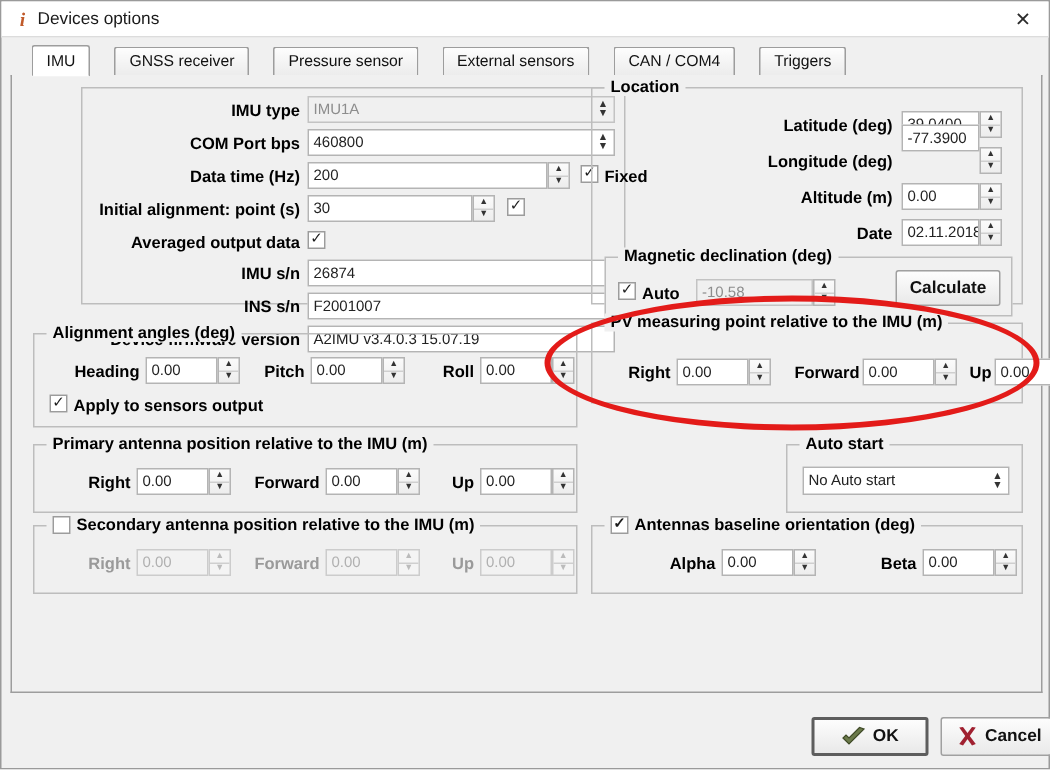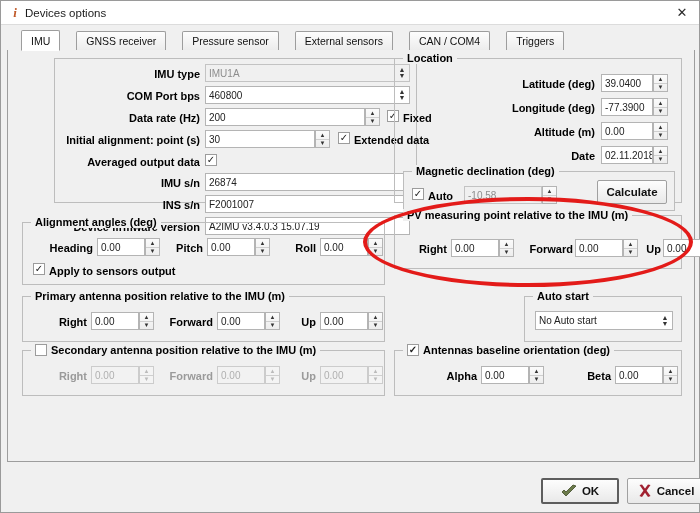--- a/index.html
+++ b/index.html
@@ -231,37 +231,36 @@
     <div class="group" style="left:14px; top:8px; width:363px; height:145px;margin-left:32px;">
 
       <div class="lbl" style="left:0px; top:8px; width:145px;">IMU type</div>
       <div class="fld ro" style="left:150px; top:5px; width:205px; height:18px;">IMU1A</div>
       <div class="combo-arrow" style="left:339px; top:5px; height:18px;">▲<span>▼</span></div>
 
       <div class="lbl" style="left:0px; top:30px; width:145px;">COM Port bps</div>
       <div class="fld" style="left:150px; top:27px; width:205px; height:18px;">460800</div>
       <div class="combo-arrow" style="left:339px; top:27px; height:18px;">▲<span>▼</span></div>
 
-      <div class="lbl" style="left:0px; top:52px; width:145px;">Data rate (Hz)</div>
+      <div class="lbl" style="left:0px; top:52px; width:145px;">Data time (Hz)</div>
       <div class="fld" style="left:150px; top:49px; width:160px; height:18px;">200</div>
       <div class="spin" style="left:310px; top:49px; height:18px;">
         <div>▲</div>
         <div>▼</div>
       </div>
       <div class="cb" style="left:332px; top:51px;">✓</div>
       <div class="lbl left" style="left:348px; top:52px; width:60px;">Fixed</div>
 
       <div class="lbl" style="left:-10px; top:74px; width:155px;">Initial alignment: point (s)</div>
       <div class="fld" style="left:150px; top:71px; width:110px; height:18px;">30</div>
       <div class="spin" style="left:260px; top:71px; height:18px;">
         <div>▲</div>
         <div>▼</div>
       </div>
       <div class="cb" style="left:283px; top:73px;">✓</div>
-      <div class="lbl left" style="left:299px; top:74px; width:110px;">Extended data</div>
 
       <div class="lbl" style="left:0px; top:96px; width:145px;">Averaged output data</div>
       <div class="cb" style="left:150px; top:95px;">✓</div>
 
       <div class="lbl" style="left:0px; top:117px; width:145px;">IMU s/n</div>
       <div class="fld" style="left:150px; top:114px; width:205px; height:18px;">26874</div>
 
       <div class="lbl" style="left:0px; top:139px; width:145px;">INS s/n</div>
       <div class="fld" style="left:150px; top:136px; width:205px; height:18px;">F2001007</div>
 
@@ -358,21 +357,21 @@
       </div>
 
       <div class="lbl" style="left:20px; top:18px; width:180px;">Latitude (deg)</div>
       <div class="fld" style="left:206px; top:15px; width:52px; height:18px;">39.0400</div>
       <div class="spin" style="left:258px; top:15px; height:18px;">
         <div>▲</div>
         <div>▼</div>
       </div>
 
       <div class="lbl" style="left:20px; top:42px; width:180px;">Longitude (deg)</div>
-      <div class="fld" style="left:206px; top:39px; width:52px; height:18px;">-77.3900</div>
+      <div class="fld" style="left:206px; top:24px; width:52px; height:18px;">-77.3900</div>
       <div class="spin" style="left:258px; top:39px; height:18px;">
         <div>▲</div>
         <div>▼</div>
       </div>
 
       <div class="lbl" style="left:20px; top:66px; width:180px;">Altitude (m)</div>
       <div class="fld" style="left:206px; top:63px; width:52px; height:18px;">0.00</div>
       <div class="spin" style="left:258px; top:63px; height:18px;">
         <div>▲</div>
         <div>▼</div>

